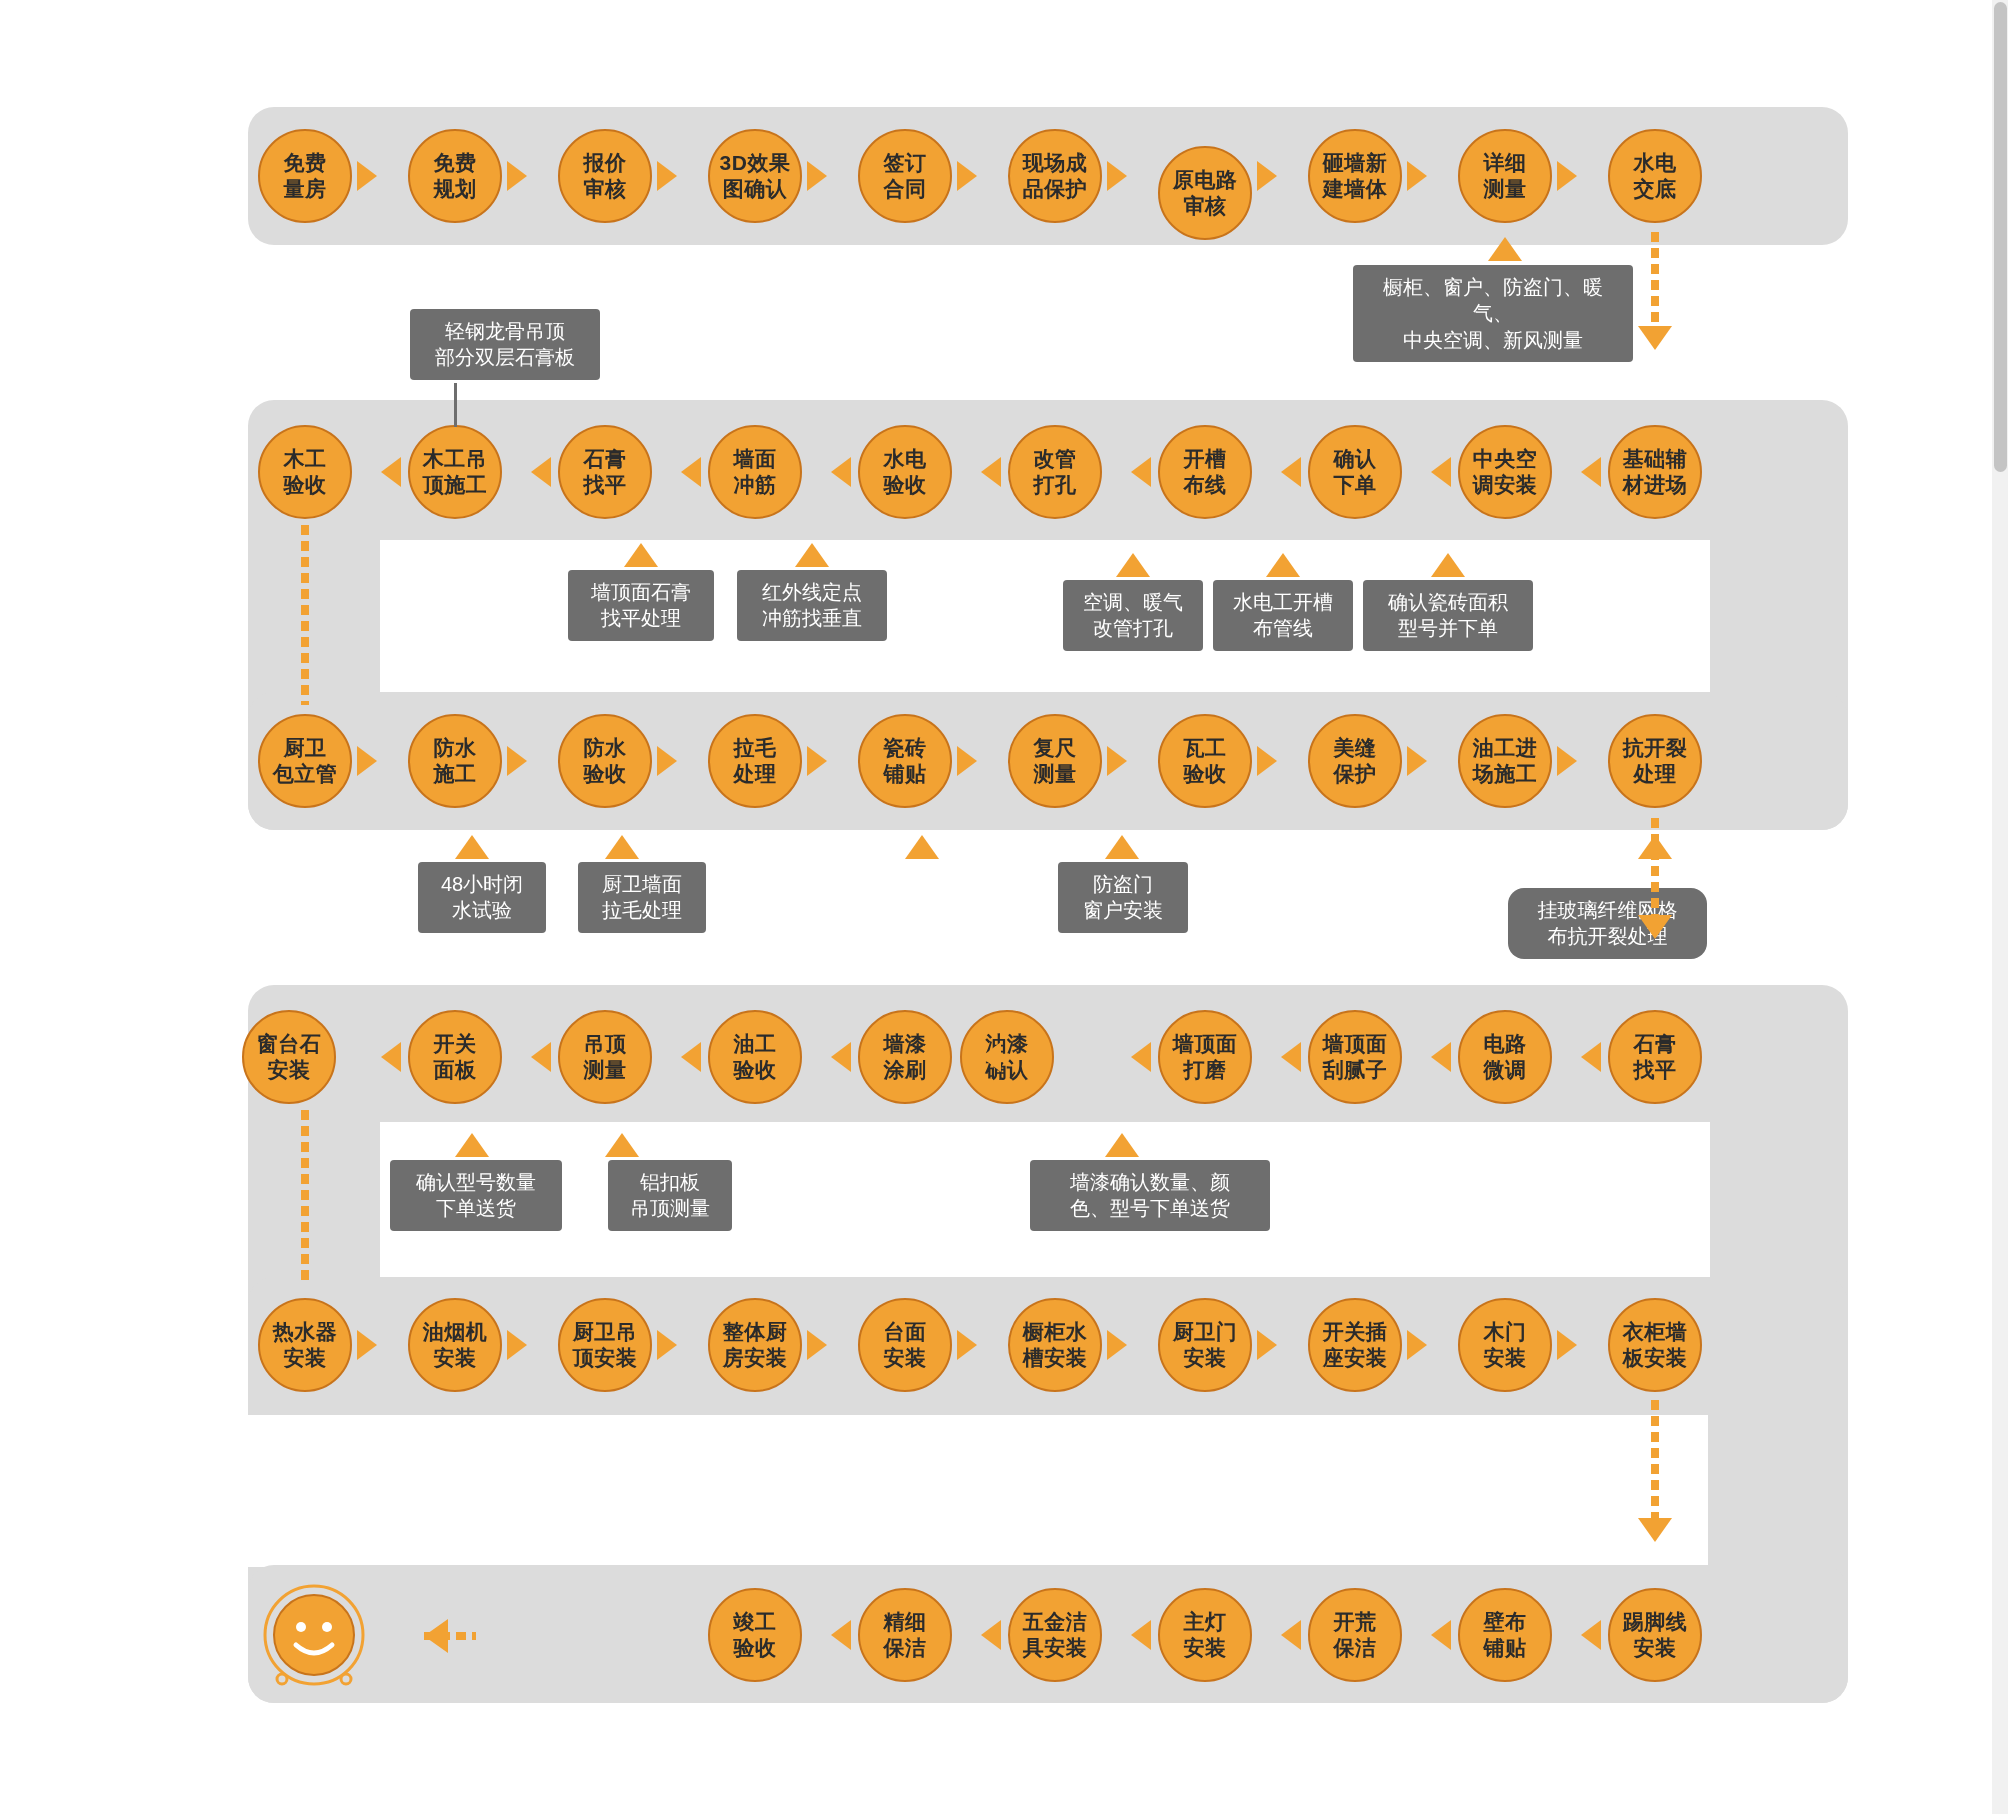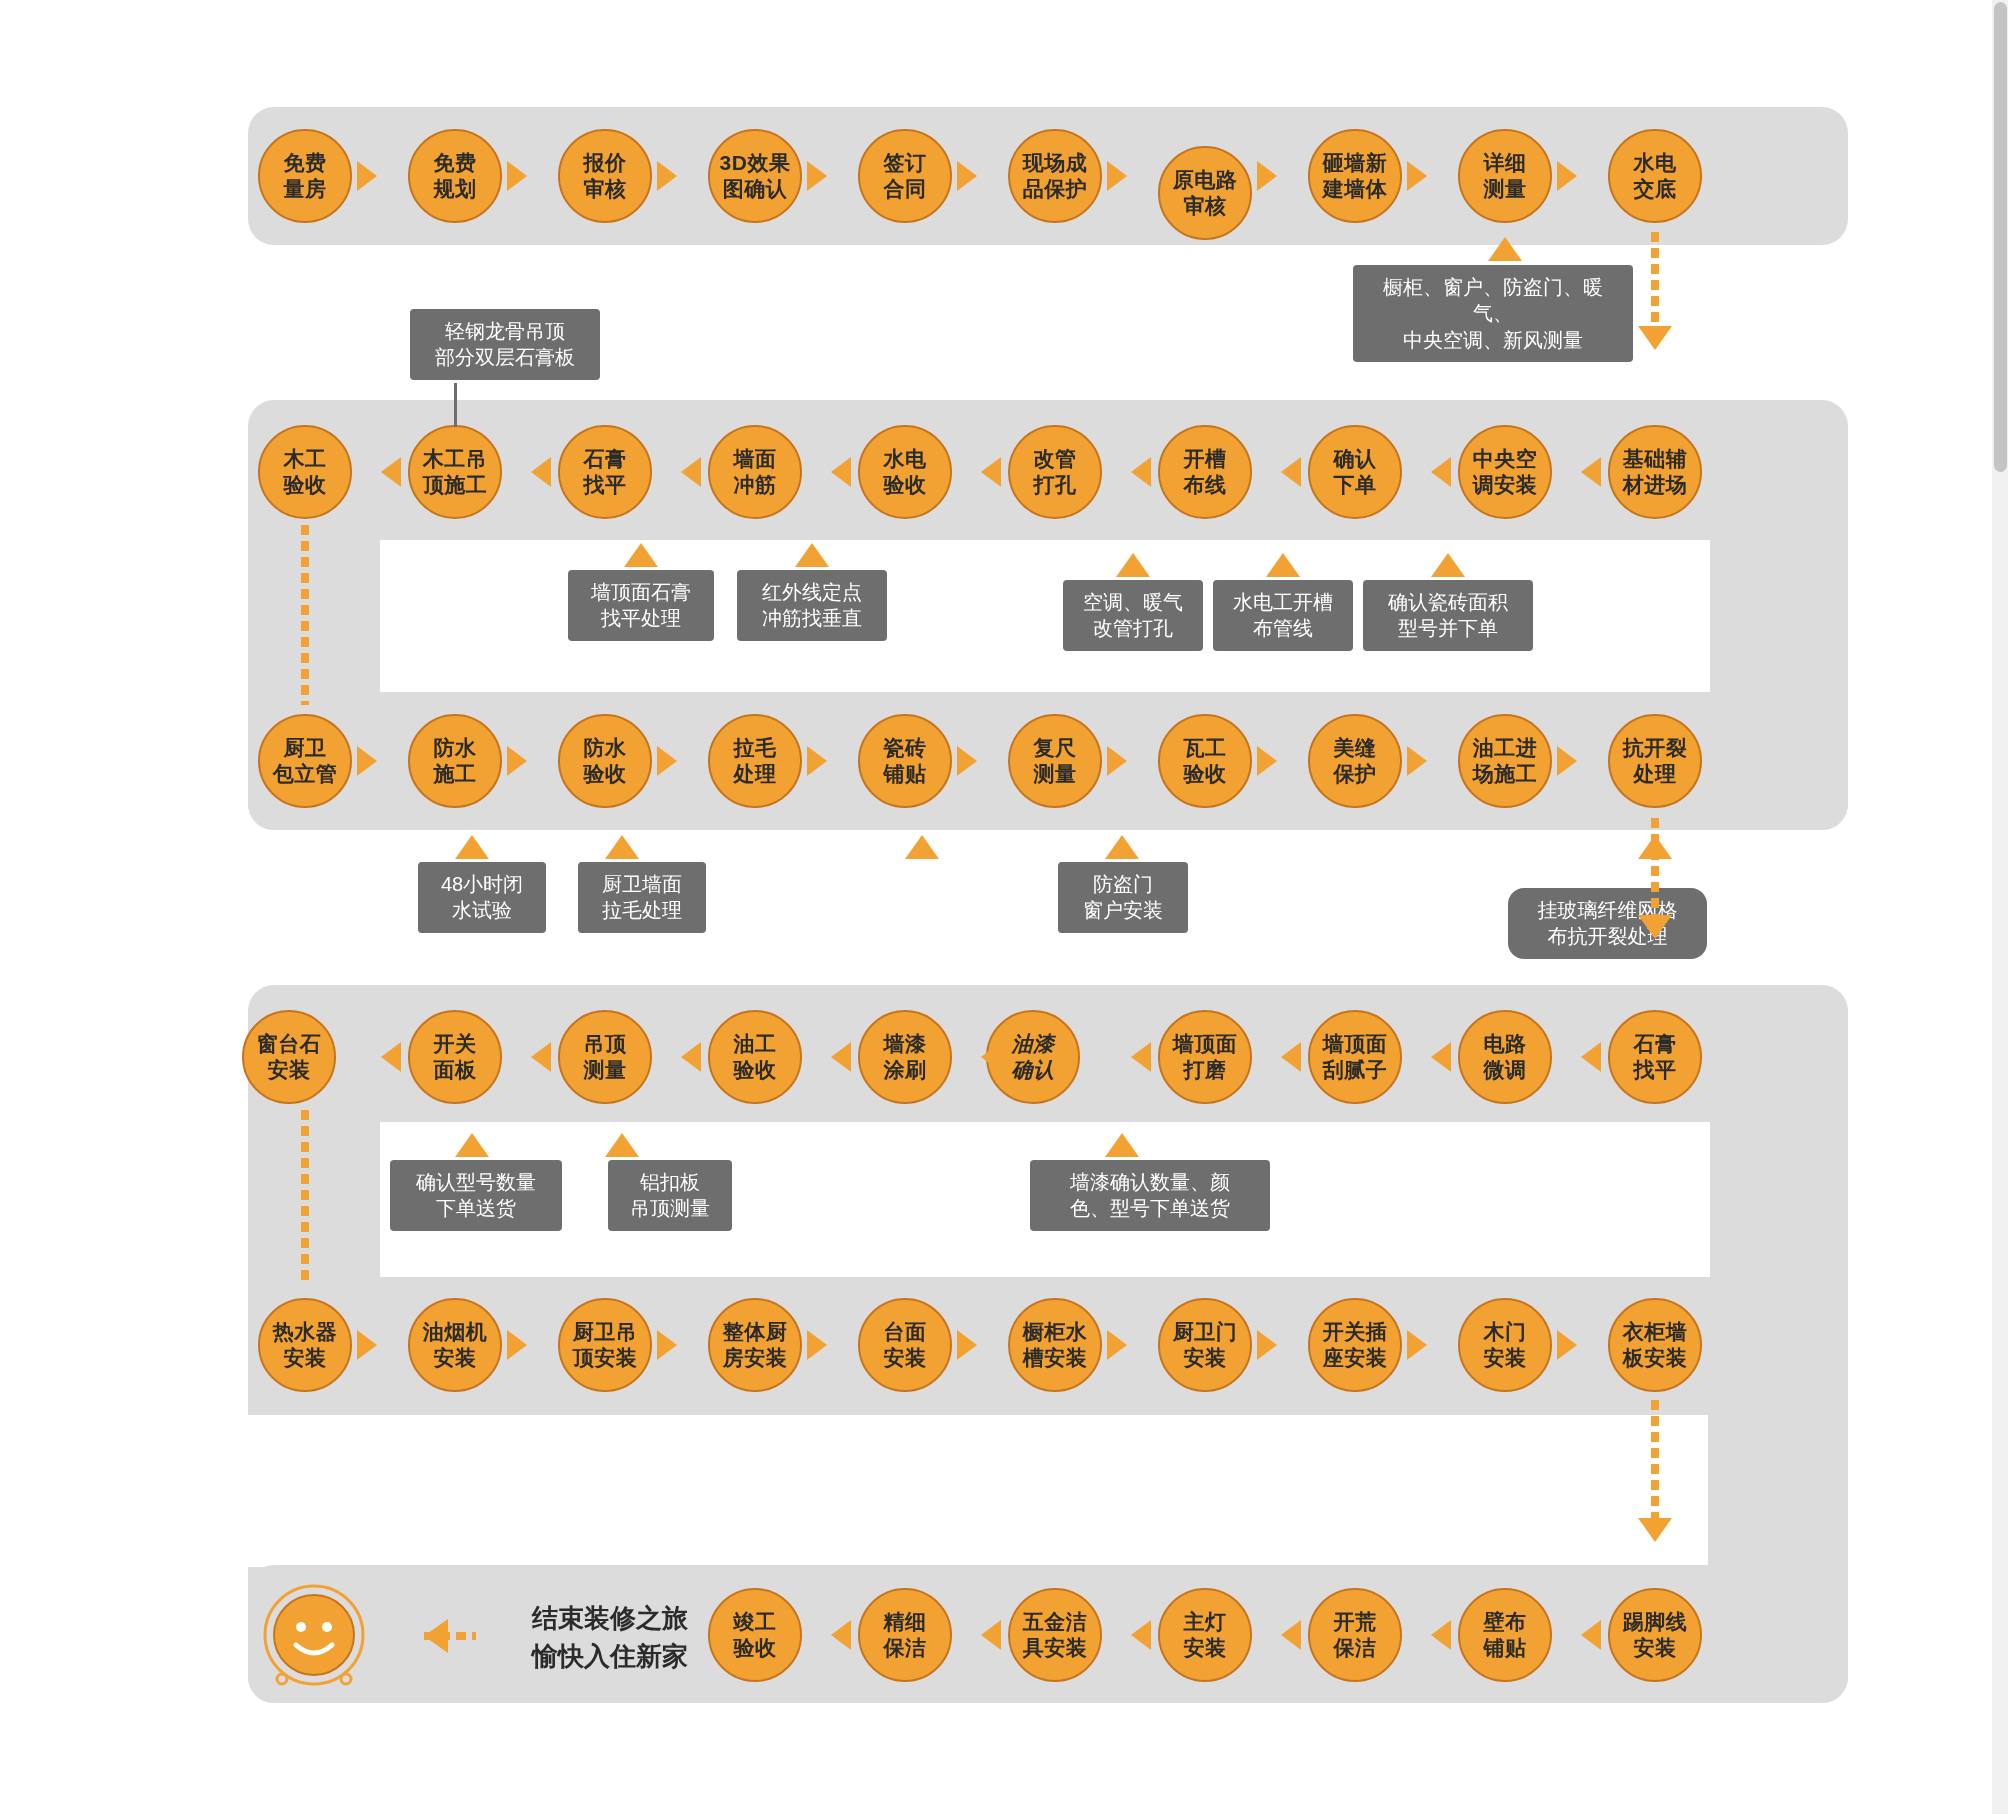--- a/index.html
+++ b/index.html
@@ -309,21 +309,21 @@
   <div class="arrow-l" style="left:1581px; top:1042px;"></div>
   <div class="node" style="left:1458px; top:1010px;">电路
 微调</div>
   <div class="arrow-l" style="left:1431px; top:1042px;"></div>
   <div class="node" style="left:1308px; top:1010px;">墙顶面
 刮腻子</div>
   <div class="arrow-l" style="left:1281px; top:1042px;"></div>
   <div class="node" style="left:1158px; top:1010px;">墙顶面
 打磨</div>
   <div class="arrow-l" style="left:1131px; top:1042px;"></div>
-  <div class="node" style="left:986px; top:1010px;font-style:italic;">油漆
+  <div class="node" style="left:960px; top:1010px;">油漆
 确认</div>
   <div class="arrow-l" style="left:981px; top:1042px;"></div>
   <div class="node" style="left:858px; top:1010px;">墙漆
 涂刷</div>
   <div class="arrow-l" style="left:831px; top:1042px;"></div>
   <div class="node" style="left:708px; top:1010px;">油工
 验收</div>
   <div class="arrow-l" style="left:681px; top:1042px;"></div>
   <div class="node" style="left:558px; top:1010px;">吊顶
 测量</div>
@@ -393,22 +393,20 @@
   <div class="arrow-l" style="left:1131px; top:1620px;"></div>
   <div class="node" style="left:1008px; top:1588px;">五金洁
 具安装</div>
   <div class="arrow-l" style="left:981px; top:1620px;"></div>
   <div class="node" style="left:858px; top:1588px;">精细
 保洁</div>
   <div class="arrow-l" style="left:831px; top:1620px;"></div>
   <div class="node" style="left:708px; top:1588px;">竣工
 验收</div>
 
-  <div class="finish-text" style="left:490px; top:1600px; width:240px;">结束装修之旅
-愉快入住新家</div>
 
   <div class="dots-h" style="left:424px; top:1632px; width:52px;"></div>
   <div class="arrow-left-big" style="left:424px; top:1619px;"></div>
 
   <div class="smiley-wrap" style="left:260px; top:1583px;">
     <svg width="108" height="108" viewBox="0 0 108 108" aria-hidden="true">
       <circle cx="54" cy="52" r="40" fill="#f2a233" stroke="#c8741b" stroke-width="2"></circle>
       <circle cx="54" cy="52" r="49" fill="none" stroke="#f2a233" stroke-width="3"></circle>
       <circle cx="41" cy="44" r="5" fill="#ffffff"></circle>
       <circle cx="67" cy="44" r="5" fill="#ffffff"></circle>

